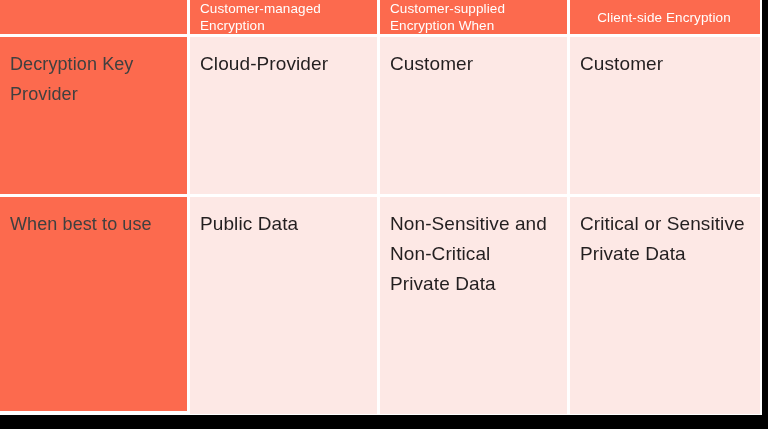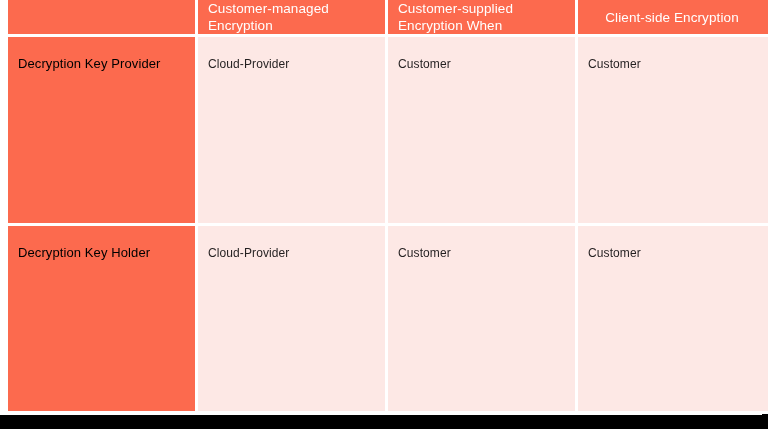--- a/index.html
+++ b/index.html
@@ -33,21 +33,20 @@
 
   #comparison-table {
     position: absolute;
     left: 0;
     top: 0;
     width: 760px;
     height: 414px;
     border-collapse: separate;
     border-spacing: 0;
     table-layout: fixed;
-    margin-left: 8px;
   }
 
   #comparison-table col.col-label  { width: 190px; }
   #comparison-table col.col-data   { width: 190px; }
 
   
   .hdr-cell {
     background: #FC6A4E;
     color: #ffffff;
     vertical-align: middle;
@@ -59,39 +58,39 @@
     border-right: 3px solid #ffffff;
     border-bottom: 3px solid #ffffff;
     text-align: left;
   }
   .hdr-cell.corner { border-right: 3px solid #ffffff; }
   .hdr-cell.last   { border-right: none; text-align: center; }
 
   
   .row-label {
     background: #FC6A4E;
-    color: #000000;
+    color: #404040;
     vertical-align: top;
     padding: 12px 12px 0 10px;
-    font-size: 13px;
+    font-size: 18px;
     line-height: 30px;
     font-weight: 400;
     letter-spacing: 0.1px;
     border-right: 3px solid #ffffff;
     border-bottom: 3px solid #ffffff;
     text-align: left;
   }
 
   
   .data-cell {
     background: #FDE8E5;
     color: #231f20;
     vertical-align: top;
     padding: 12px 12px 0 10px;
-    font-size: 12px;
+    font-size: 19px;
     line-height: 30px;
     font-weight: 400;
     letter-spacing: 0.1px;
     border-right: 3px solid #ffffff;
     border-bottom: 3px solid #ffffff;
     text-align: left;
   }
   .data-cell.last { border-right: none; }
 
   tr.last-row > td { border-bottom: none; }
@@ -137,34 +136,34 @@
             <span class="cell-text">Cloud-Provider</span>
           </td>
           <td class="data-cell">
             <span class="cell-text">Customer</span>
           </td>
           <td class="data-cell last">
             <span class="cell-text">Customer</span>
           </td>
         </tr>
 
-        <tr>
+
+
+        <tr class="last-row">
           <th class="row-label">
-            <span class="cell-text">Decryption Key Holder</span>
+            <span class="cell-text">When best to use</span>
           </th>
           <td class="data-cell">
-            <span class="cell-text">Cloud-Provider</span>
+            <span class="cell-text">Public Data</span>
           </td>
           <td class="data-cell">
-            <span class="cell-text">Customer</span>
+            <span class="cell-text">Non-Sensitive and Non-Critical Private Data</span>
           </td>
           <td class="data-cell last">
-            <span class="cell-text">Customer</span>
+            <span class="cell-text">Critical or Sensitive Private Data</span>
           </td>
         </tr>
-
-
 
       </tbody>
     </table>
 
   </div>
 </div>
 
 </body></html>

